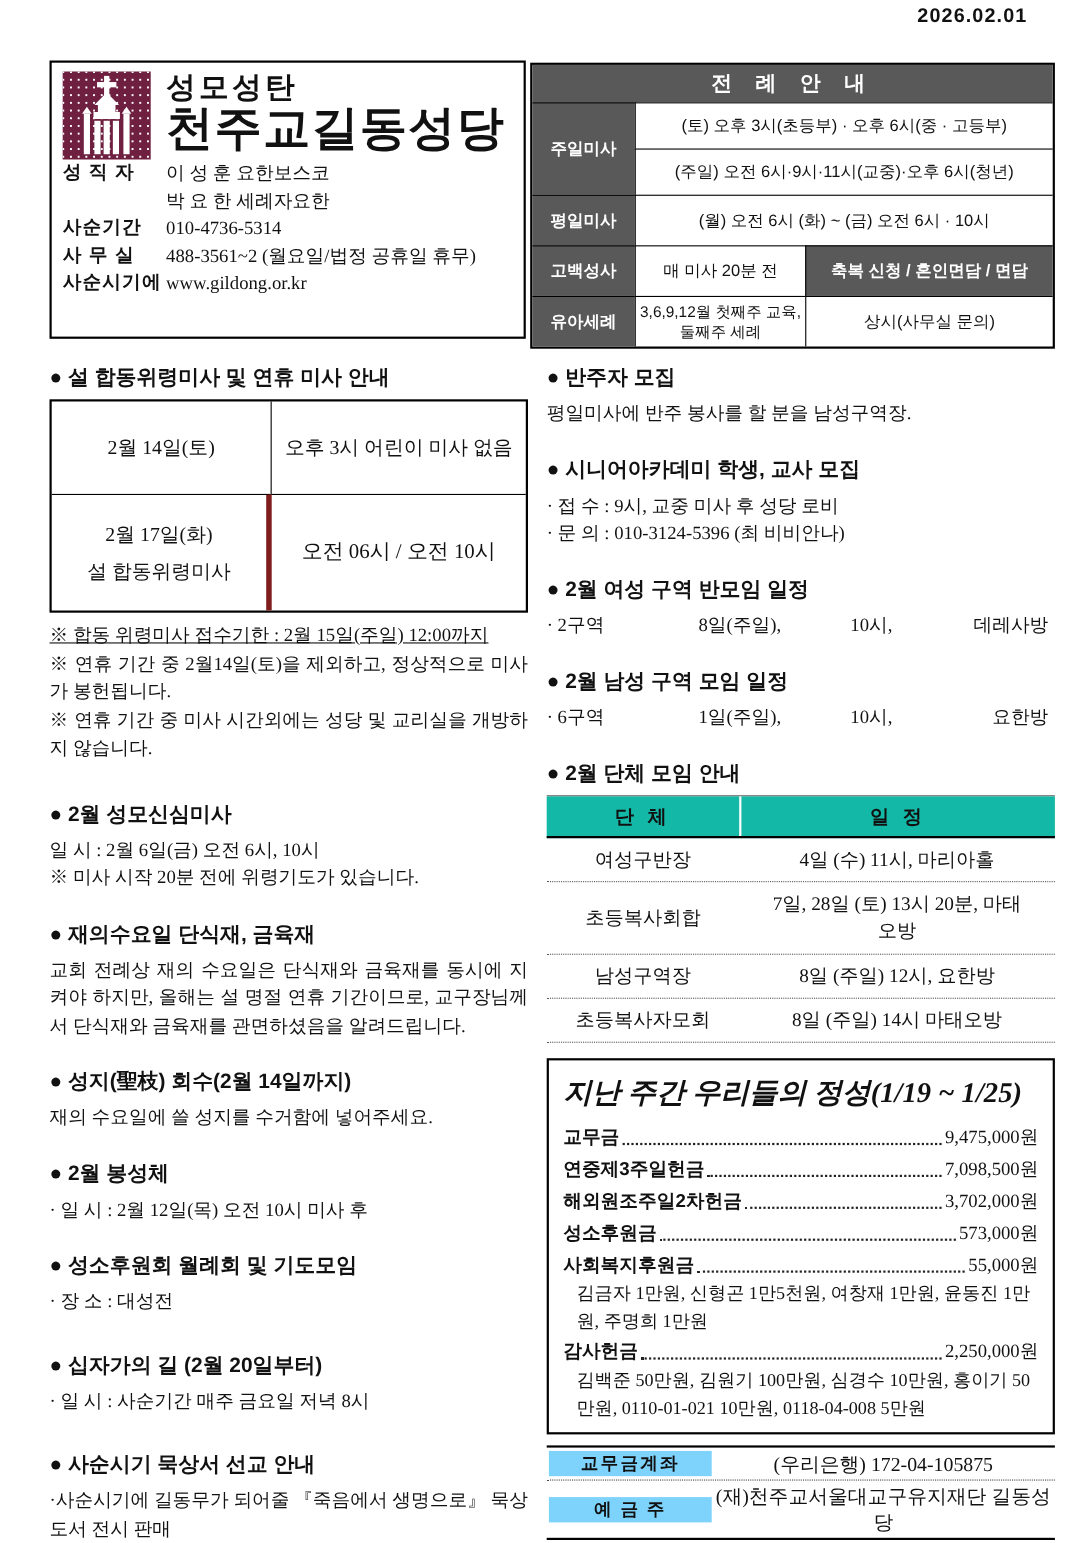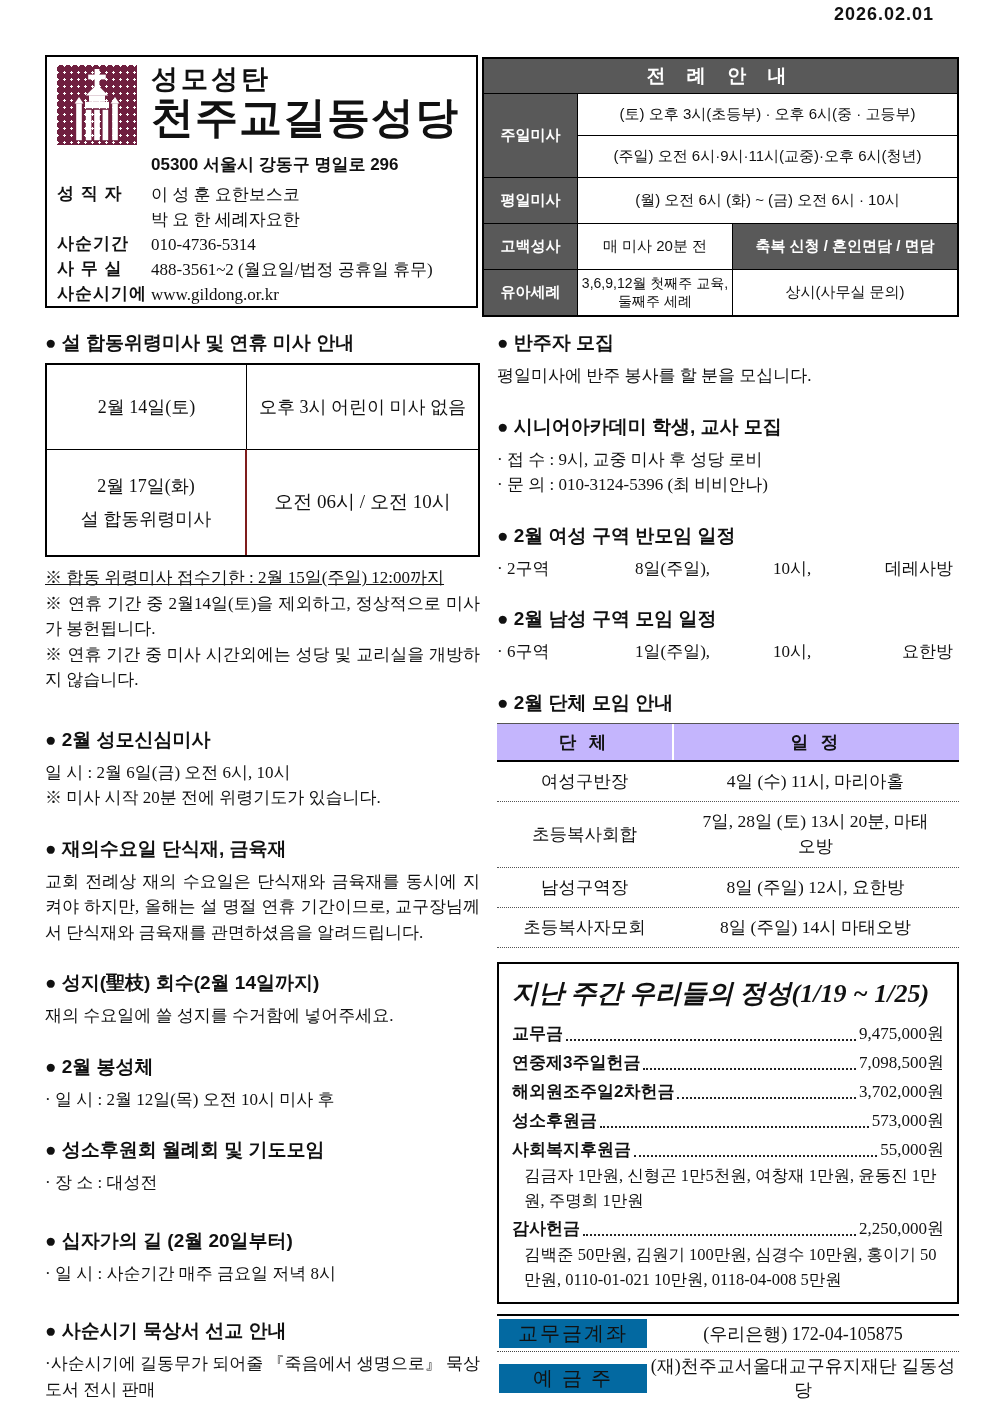--- a/index.html
+++ b/index.html
@@ -40,40 +40,40 @@
   .u{text-decoration:underline;}
   
   .holiday{border:2px solid #000;display:grid;grid-template-columns:200px 1fr;grid-template-rows:84px 106px;
            text-align:center;font-size:18px;margin:4px 0 8px;}
   .holiday .hc{display:flex;flex-direction:column;align-items:center;justify-content:center;line-height:1.8;}
   
   .zrow{display:grid;grid-template-columns:138px 138px 108px 1fr;font-size:17px;line-height:1.5;}
   .zrow .r{text-align:right;padding-right:6px;}
   
   .groups{margin-top:4px;border-top:1px solid #555;text-align:center;font-size:17.5px;}
-  .ghead{display:grid;grid-template-columns:175px 1fr;background:#c4b5fd;font-weight:bold;
+  .ghead{display:grid;grid-template-columns:175px 1fr;background:#14b8a6;font-weight:bold;
          border-bottom:2px solid #000;}
   .ghead div{padding:6px 0;letter-spacing:4px;}
   .ghead div+div{border-left:2px solid #fff;}
   .grow{display:grid;grid-template-columns:175px 1fr;border-bottom:1px dotted #555;align-items:center;}
   .grow div{padding:7px 0;line-height:1.45;}
   
   .obox{border:2px solid #000;margin-top:14px;padding:8px 13px 10px;box-sizing:border-box;}
   .otitle{text-align:left;font-size:26px;font-weight:bold;margin:4px 0 8px;font-style:italic;}
   .oitem{display:flex;align-items:flex-end;}
   .olabel{font:bold 17px "Liberation Sans",sans-serif;line-height:29px;white-space:nowrap;}
   .lead{flex:1;border-bottom:2px dotted #222;margin:0 3px 7px;min-width:20px;}
   .oamt{font-size:17px;line-height:29px;white-space:nowrap;}
   .odetail{font-size:16.5px;line-height:1.5;padding-left:12px;}
   
   .bank{margin-top:10px;border-top:2px solid #000;}
   .brow{display:grid;grid-template-columns:150px 1fr;align-items:center;padding:2px 0;}
   .brow1{border-bottom:1px dotted #444;}
   .brow2{border-bottom:2px solid #000;}
-  .blabel{background:#0369a1;text-align:center;font-size:20px;font-weight:normal;letter-spacing:2px;padding:1px 0;margin:1px 0 1px 2px;}
+  .blabel{background:#7dd3fc;text-align:center;font-size:16px;font-weight:bold;letter-spacing:2px;padding:1px 0;margin:1px 0 1px 2px;}
   .bval{text-align:center;font-size:18px;}
 </style>
 </head>
 <body>
 
 <div class="abs date">2026.02.01</div>
 
 <div class="abs hbox">
   <div class="htop">
     <div class="logo">
@@ -92,21 +92,20 @@
           <polygon points="72.5,40 67,48 78,48"></polygon>
             <rect x="69" y="48" width="7" height="46"></rect>
         </g>
       </svg>
     </div>
     <div class="htitles">
       <div class="hsub">성모성탄</div>
       <div class="hmain">천주교길동성당</div>
     </div>
   </div>
-  <div class="haddr">05300 서울시 강동구 명일로 296</div>
   <div class="hrow">
       <span class="hlabel">성 직 자</span>
       <span class="hval">이 성 훈 요한보스코</span>
     </div>
   <div class="hrow">
       <span class="hlabel"></span>
       <span class="hval">박 요 한 세례자요한</span>
     </div>
   <div class="hrow">
       <span class="hlabel">사순기간</span>
@@ -139,21 +138,21 @@
 
 <div class="abs colL">
   <div class="h h0">● 설 합동위령미사 및 연휴 미사 안내</div>
   <div class="holiday">
     <div class="hc" style="border-right:1px solid #000;">
         <span>2월 14일(토)</span>
       </div>
     <div class="hc">
         <span>오후 3시 어린이 미사 없음</span>
       </div>
-    <div class="hc" style="border-right:2px solid #7f1d1d;border-top:1px solid #000;">
+    <div class="hc" style="border-right:5px solid #7f1d1d;border-top:1px solid #000;">
       <span>2월 17일(화)</span>
       <span>설 합동위령미사</span>
     </div>
     <div class="hc" style="border-top:1px solid #000;font-size:19px;">
         <span>오전 06시 / 오전 10시</span>
       </div>
   </div>
   <div class="ln u">※ 합동 위령미사 접수기한 : 2월 15일(주일) 12:00까지</div>
   <div class="ln just">※ 연휴 기간 중 2월14일(토)을 제외하고, 정상적으로 미사가 봉헌됩니다.</div>
   <div class="ln just">※ 연휴 기간 중 미사 시간외에는 성당 및 교리실을 개방하지 않습니다.</div>
@@ -177,21 +176,21 @@
   <div class="h" style="margin-top:32px;">● 십자가의 길 (2월 20일부터)</div>
   <div class="ln">· 일 시 : 사순기간 매주 금요일 저녁 8시</div>
 
   <div class="h" style="margin-top:32px;">● 사순시기 묵상서 선교 안내</div>
   <div class="ln">·사순시기에 길동무가 되어줄 『죽음에서 생명으로』 묵상도서 전시 판매</div>
 
 </div>
 
 <div class="abs colR">
   <div class="h h0">● 반주자 모집</div>
-  <div class="ln">평일미사에 반주 봉사를 할 분을 모십니다.</div>
+  <div class="ln">평일미사에 반주 봉사를 할 분을 남성구역장.</div>
 
   <div class="h">● 시니어아카데미 학생, 교사 모집</div>
   <div class="ln">· 접 수 : 9시, 교중 미사 후 성당 로비</div>
   <div class="ln">· 문 의 : 010-3124-5396 (최 비비안나)</div>
 
   <div class="h">● 2월 여성 구역 반모임 일정</div>
   <div class="zrow">
     <span>· 2구역</span>
     <span>8일(주일),</span>
     <span>10시,</span>

